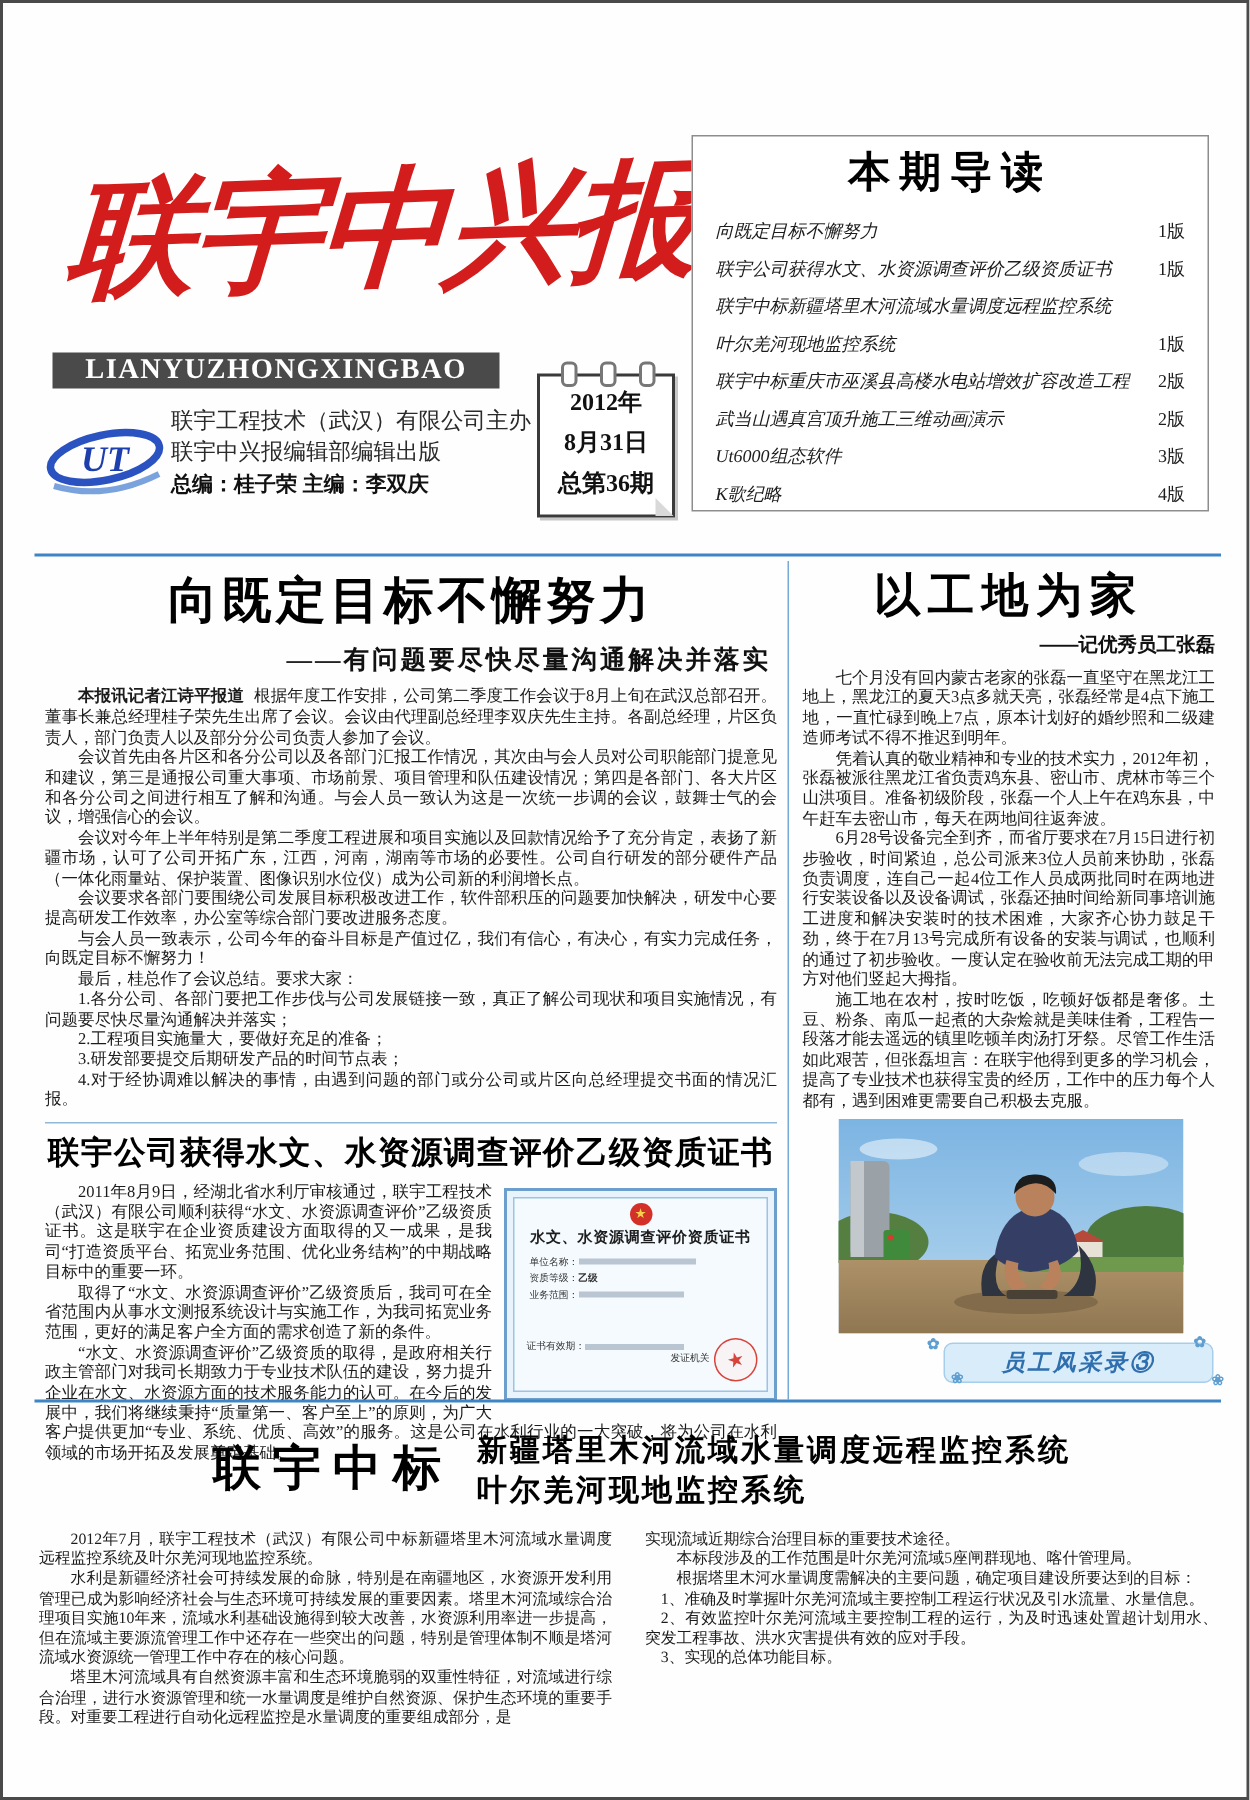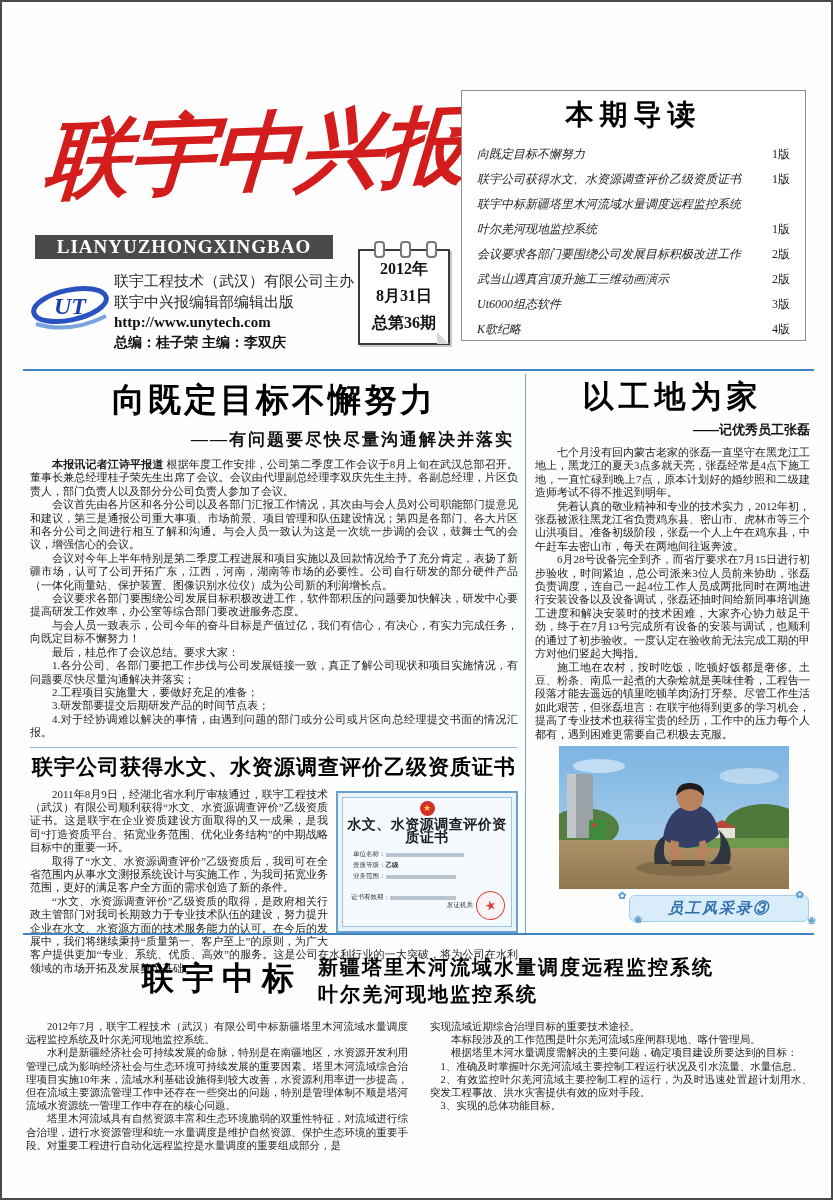--- a/index.html
+++ b/index.html
@@ -48,35 +48,35 @@
   
   .col-left{position:absolute;left:28px;top:376px;width:488px;}
   .col-right{position:absolute;left:533px;top:374px;width:275px;}
 
   .a1-title{font-family:"Liberation Sans",sans-serif;font-weight:bold;font-size:33px;
       letter-spacing:3px;text-align:center;color:#000;}
   .a1-sub{font-size:17px;font-weight:bold;text-align:right;letter-spacing:2px;
       margin-top:5px;padding-right:4px;color:#111;}
   .body-text{margin-top:7px;font-size:11px;line-height:13.4px;text-align:justify;color:#1b1b1b;}
   .body-text p{margin:0;text-indent:2em;}
-  .lead-b{font-weight:bold;font-family:Liberation Serif, serif;}
+  .lead-b{font-weight:bold;font-family:Liberation Mono, monospace;}
 
   .divider-left{border-top:1px solid #8fb8d8;margin:7px 0 5px 0;}
 
   .a2-title{font-family:"Liberation Sans",sans-serif;font-weight:bold;font-size:21px;
       letter-spacing:1px;text-align:center;color:#000;margin-top:3px;}
 
   
   .certificate{float:right;width:182px;height:142px;margin:3px 0 3px 8px;background:#e9f3fb;
       border:2px solid #6d9fcc;box-sizing:border-box;padding:4px;}
   .cert-inner{border:1px solid #9cc3e2;height:100%;box-sizing:border-box;position:relative;
       text-align:center;background:#f4fafe;}
   .emblem{display:inline-block;width:15px;height:15px;border-radius:50%;background:#d4302a;
       color:#f6d14b;font-size:9px;line-height:15px;margin-top:3px;}
-  .cert-title{font-weight:bold;font-size:14px;color:#1c1c1c;margin-top:2px;letter-spacing:0.5px;}
+  .cert-title{font-weight:bold;font-size:10px;color:#1c1c1c;margin-top:2px;letter-spacing:0.5px;}
   .cert-no{font-size:5.5px;color:#888;text-align:right;margin:2px 8px 0 0;}
   .cert-fields{text-align:left;margin:4px 0 0 10px;font-size:6.5px;color:#333;line-height:11px;}
   .cert-fields .bar{display:inline-block;height:4px;background:#b9c6d2;vertical-align:middle;}
   .cert-validity{position:absolute;left:8px;bottom:22px;font-size:6.5px;color:#333;}
   .cert-issuer{position:absolute;right:38px;bottom:14px;font-size:6.5px;color:#333;}
   .seal{position:absolute;right:6px;bottom:6px;width:27px;height:27px;border:1.5px solid #d8433c;
       border-radius:50%;color:#d8433c;font-size:13px;line-height:27px;text-align:center;
       transform:rotate(-15deg);background:rgba(255,230,228,0.35);}
 
   
@@ -115,21 +115,20 @@
 
   <svg class="logo" viewBox="0 0 80 56">
     <ellipse cx="40" cy="27" rx="37" ry="15" fill="none" stroke="#2a52c0" stroke-width="5" transform="rotate(-12 40 27)"></ellipse>
     <path d="M6 46 Q 40 56 76 38" fill="none" stroke="#7aa3dd" stroke-width="4"></path>
     <text x="24" y="36" font-size="24" font-style="italic" font-weight="bold" fill="#1d3fae" font-family="Liberation Serif, serif">UT</text>
   </svg>
 
   <div class="pub-block">
     <div class="pub-line">联宇工程技术（武汉）有限公司主办</div>
     <div class="pub-line">联宇中兴报编辑部编辑出版</div>
-    <div class="pub-url">http://www.unytech.com</div>
     <div class="pub-editors">总编：桂子荣  主编：李双庆</div>
   </div>
 
   <div class="calendar">
     <span class="cal-ring" style="left:14px"></span>
     <span class="cal-ring" style="left:40px"></span>
     <span class="cal-ring" style="left:66px"></span>
     <div class="cal-line" style="margin-top:4px">2012年</div>
     <div class="cal-line">8月31日</div>
     <div class="cal-line">总第36期</div>
@@ -149,21 +148,21 @@
       </div>
       <div class="digest-row">
         <span>联宇中标新疆塔里木河流域水量调度远程监控系统</span>
         <span class="pg"></span>
       </div>
       <div class="digest-row">
         <span>叶尔羌河现地监控系统</span>
         <span class="pg">1版</span>
       </div>
       <div class="digest-row">
-        <span>会议要求各部门要围绕公司发展目标积极改进工作</span>
+        <span>联宇中标重庆市巫溪县高楼水电站增效扩容改造工程</span>
         <span class="pg">2版</span>
       </div>
       <div class="digest-row">
         <span>武当山遇真宫顶升施工三维动画演示</span>
         <span class="pg">2版</span>
       </div>
       <div class="digest-row">
         <span>Ut6000组态软件</span>
         <span class="pg">3版</span>
       </div>

